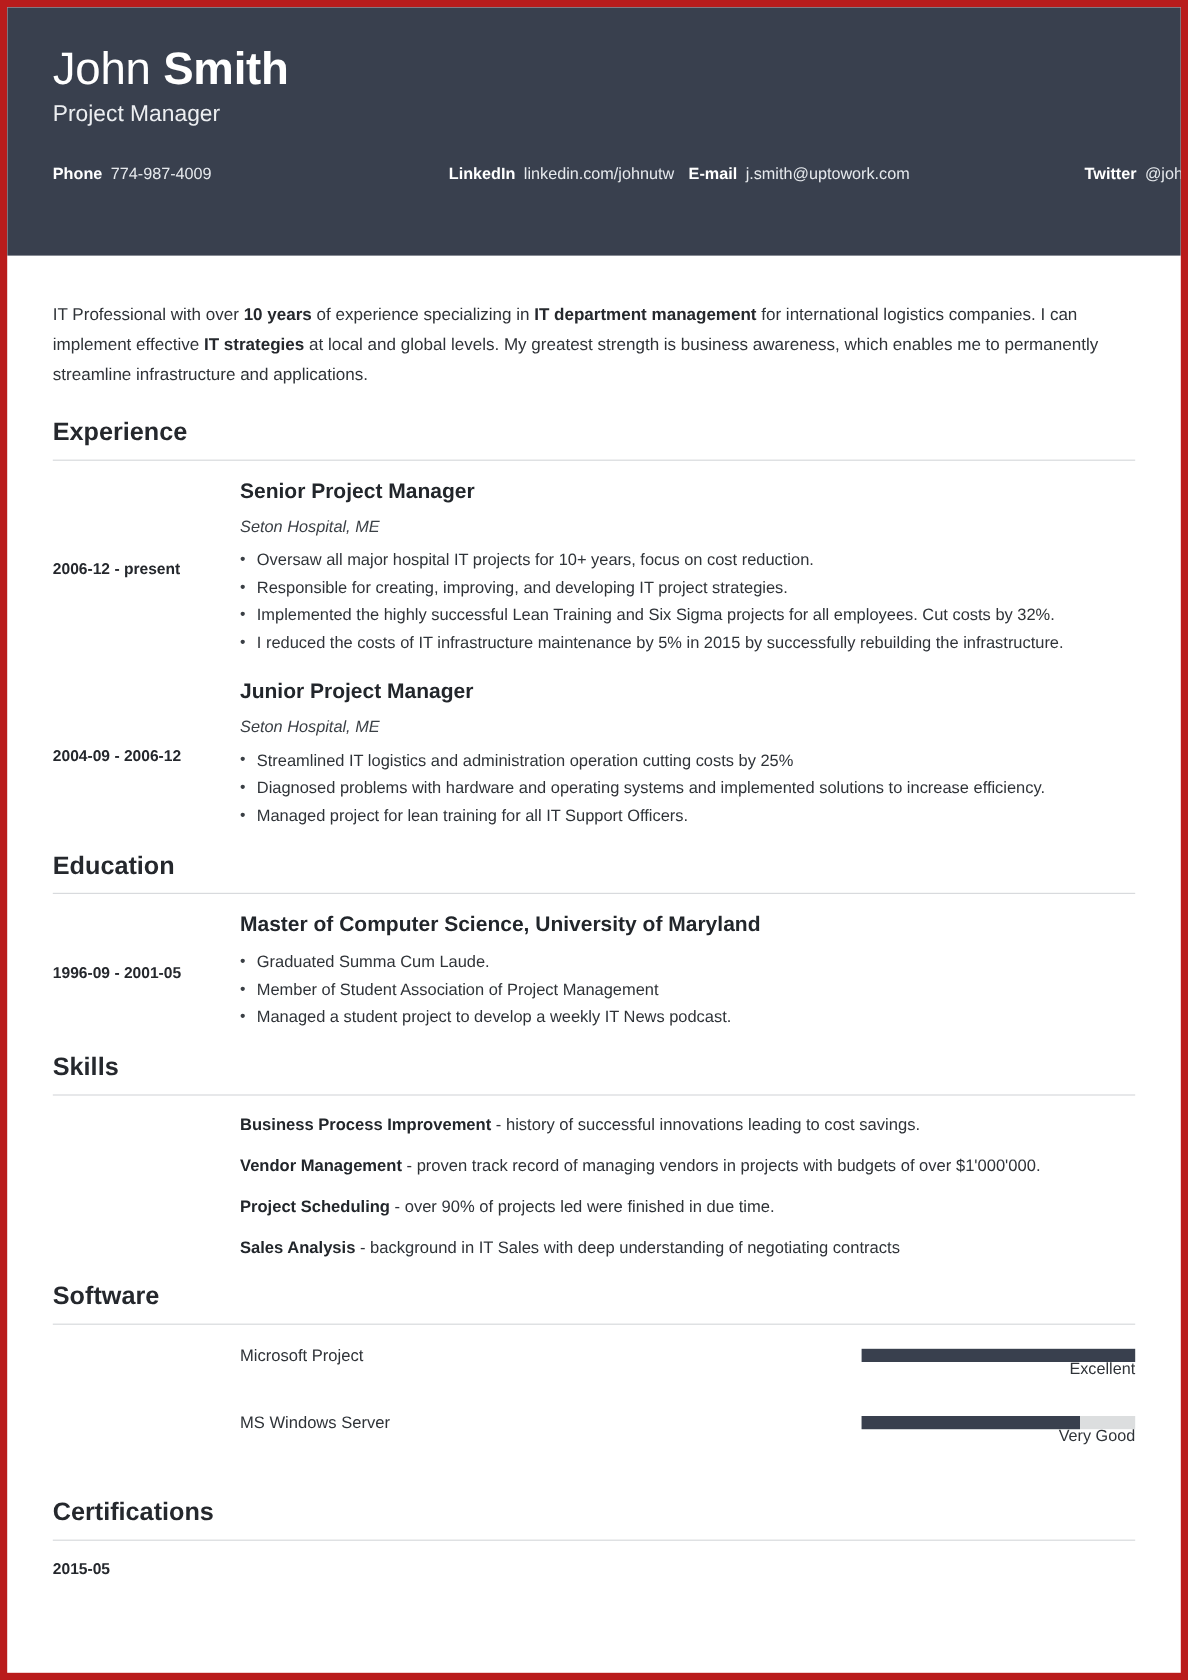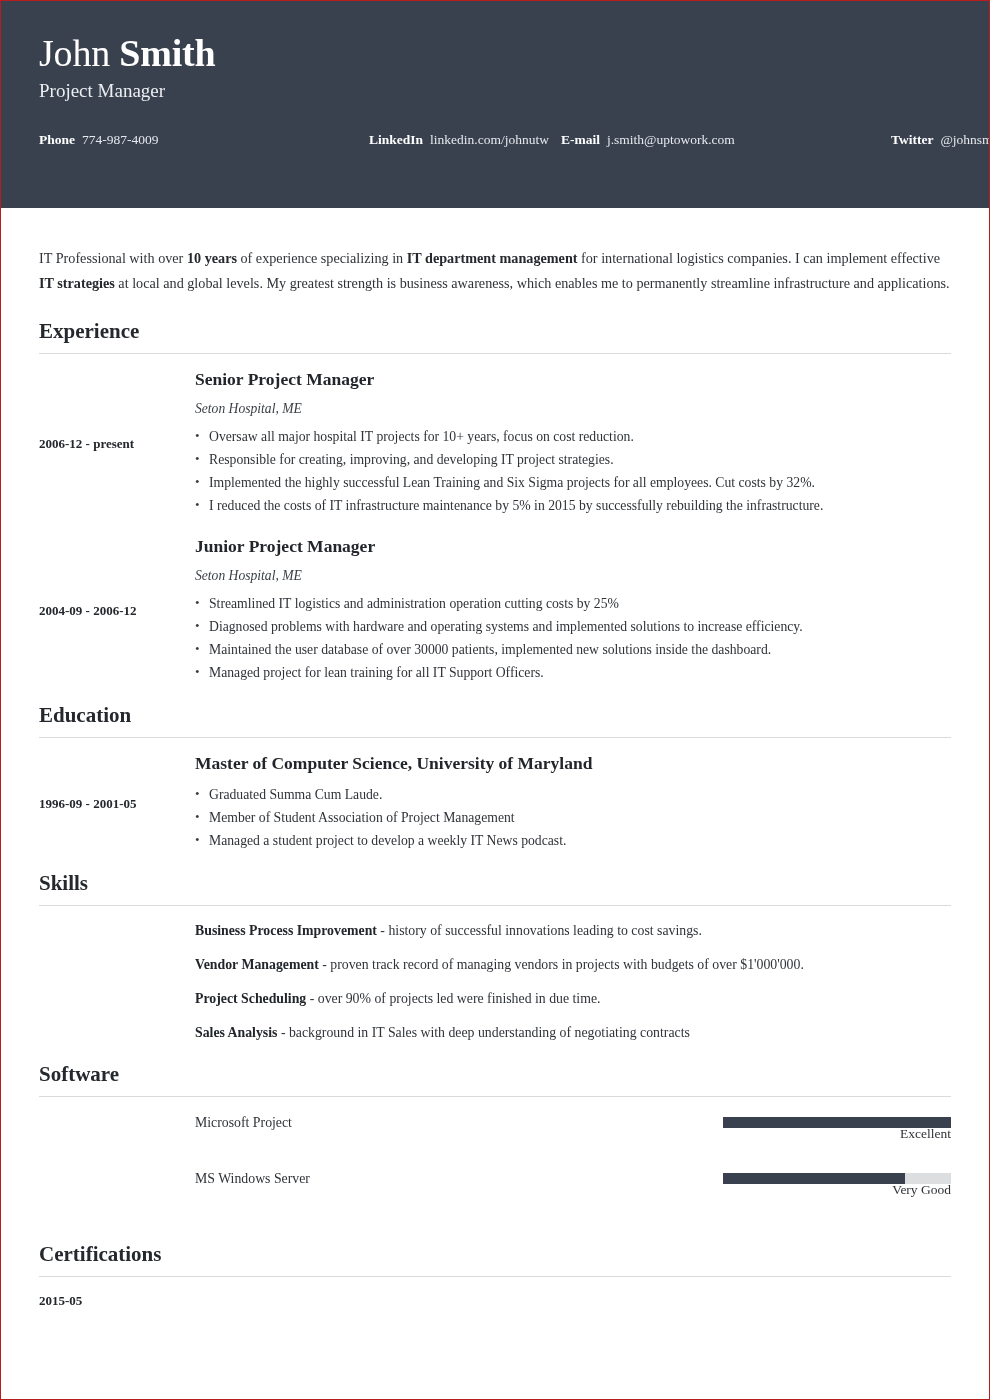--- a/index.html
+++ b/index.html
@@ -10,23 +10,22 @@
   body {
     font-family: "Liberation Sans", sans-serif;
     -webkit-font-smoothing: antialiased;
   }
   .page {
     position: relative;
     width: 990px;
     height: 1400px;
     background: #ffffff;
     box-sizing: border-box;
-    border: 1px solid #b91c1c;
+    border: 6px solid #b91c1c;
     overflow: hidden;
-    font-family: Liberation Serif, serif;
   }
 
   
   .header {
     background: #39404e;
     padding: 30px 38px 26px 38px;
     box-sizing: border-box;
     height: 207px;
   }
   .name {
@@ -284,21 +283,20 @@
       </div>
 
       <div class="entry">
         <div class="entry-date">2004-09 - 2006-12</div>
         <div class="entry-main">
           <div class="entry-role">Junior Project Manager</div>
           <div class="entry-org">Seton Hospital, ME</div>
           <ul class="bullets">
             <li>Streamlined IT logistics and administration operation cutting costs by 25%</li>
             <li>Diagnosed problems with hardware and operating systems and implemented solutions to increase efficiency.</li>
-            <li>Maintained the user database of over 30000 patients, implemented new solutions inside the dashboard.</li>
             <li>Managed project for lean training for all IT Support Officers.</li>
           </ul>
         </div>
       </div>
     </div>
 
     <div class="section">
       <h2 class="section-title">Education</h2>
       <div class="section-rule"></div>
 

